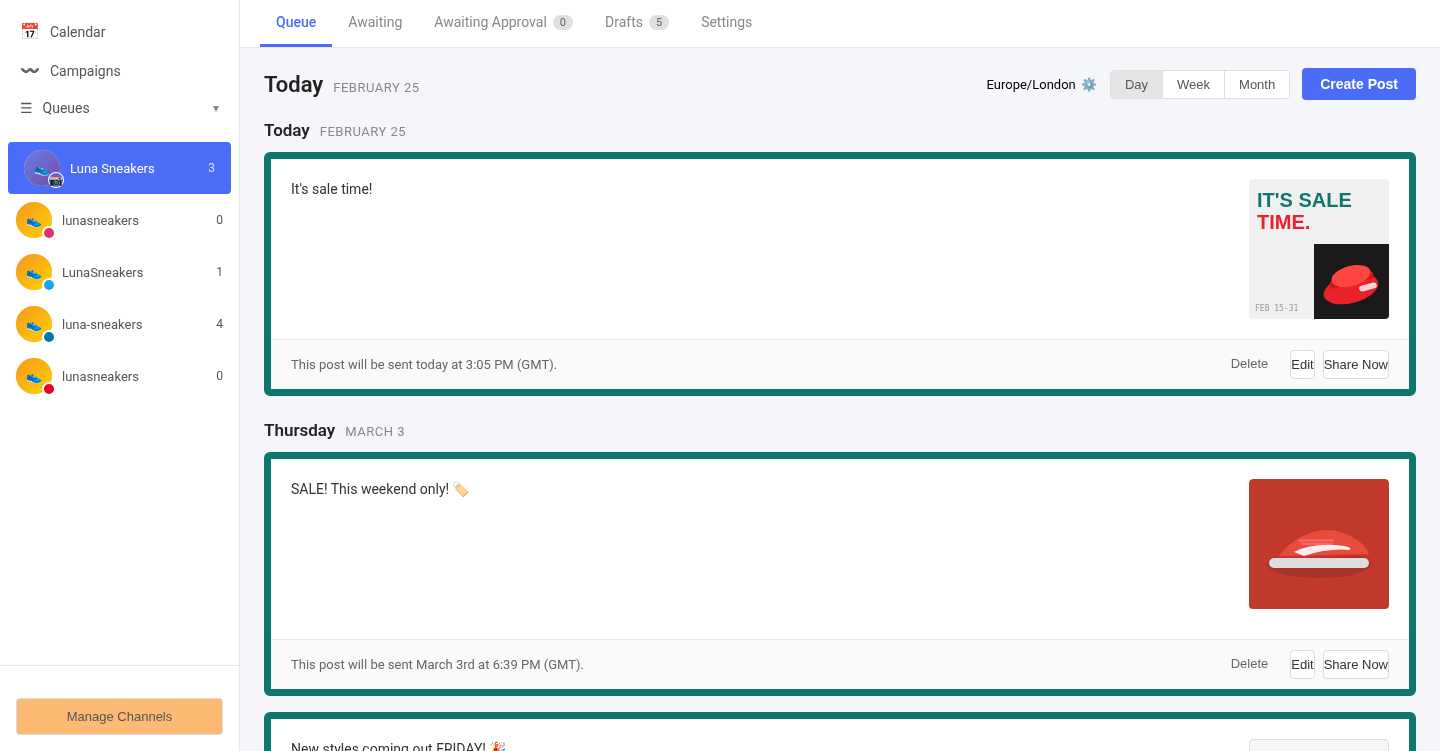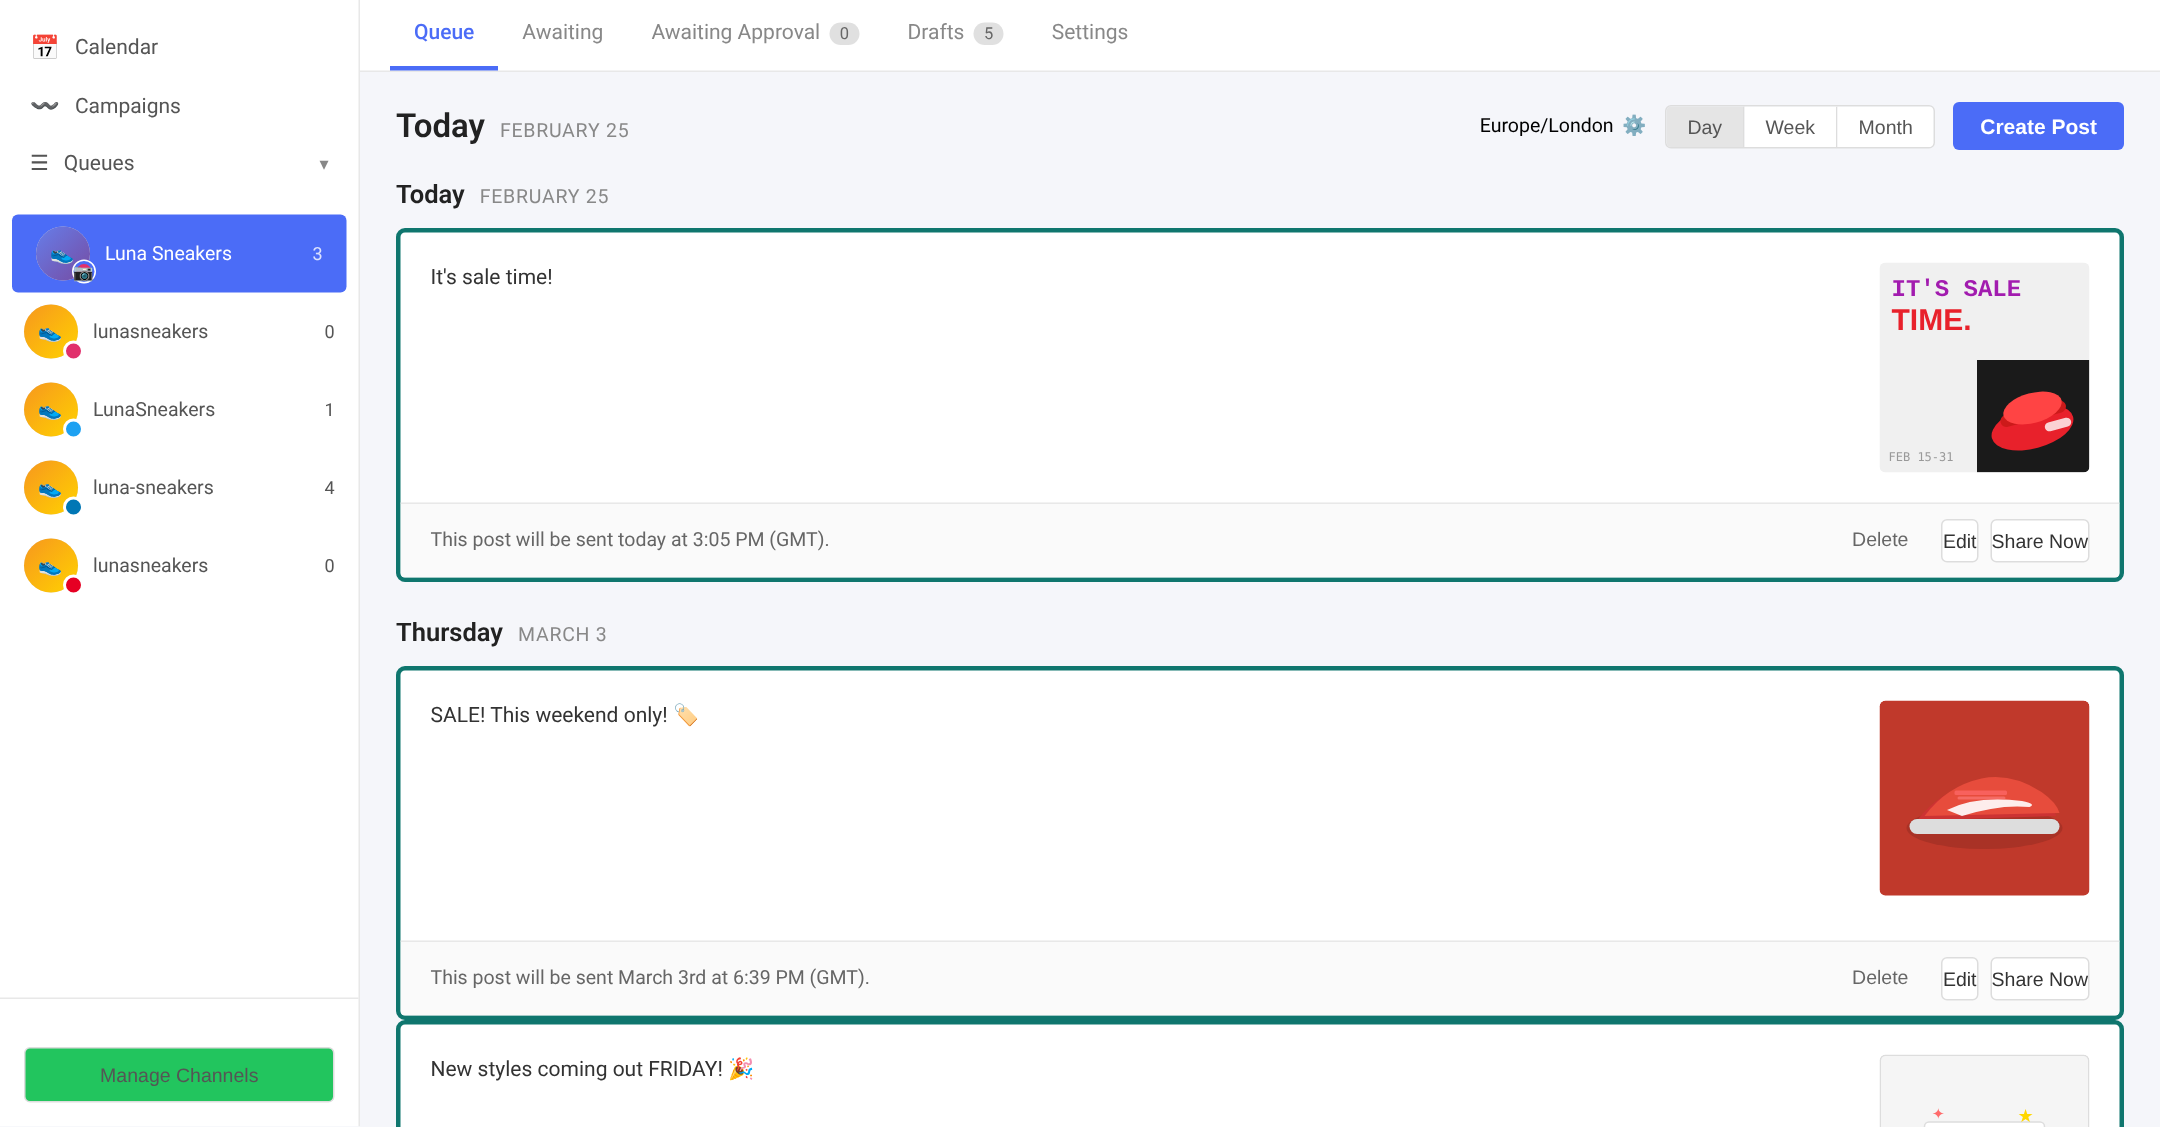--- a/index.html
+++ b/index.html
@@ -107,21 +107,21 @@
     .channel-item.active .channel-count { color: rgba(255,255,255,0.8); }
 
     .sidebar-footer {
       margin-top: auto;
       padding: 16px;
       border-top: 1px solid #e8e8e8;
     }
     .manage-btn {
       width: 100%;
       padding: 10px;
-      background: #22c55e;
+      background: #fdba74;
       border: 1px solid #ddd;
       border-radius: 4px;
       cursor: pointer;
       font-size: 13px;
       color: #555;
       margin-top: 16px;
     }
 
     
     .main {
@@ -218,22 +218,22 @@
       gap: 10px;
       margin-bottom: 12px;
     }
     .day-title { font-size: 17px; font-weight: 600; color: #222; }
     .day-date { font-size: 13px; color: #888; text-transform: uppercase; letter-spacing: 0.5px; }
 
     
     .post-card {
       background: #fff;
       border-radius: 6px;
-      border: 3px solid #0f766e;
-      margin-bottom: 0;
+      border: 7px solid #0f766e;
+      margin-bottom: 16px;
       overflow: hidden;
     }
     .post-body {
       display: flex;
       align-items: flex-start;
       padding: 20px;
       gap: 16px;
       min-height: 160px;
     }
     .post-text { flex: 1; font-size: 14px; color: #333; line-height: 1.5; }
@@ -417,21 +417,21 @@
         <span class="day-date">FEBRUARY 25</span>
       </div>
 
       <div class="post-card">
         <div class="post-body">
           <div class="post-text">It's sale time!</div>
           <div class="post-image">
 
             <div class="sale-image" style="width:140px;height:140px;background:#f0f0f0;position:relative;overflow:hidden;">
               <div style="padding:10px 8px 4px;">
-                <div style="font-size:16px;font-weight:900;color:#a21caf;line-height:1.1;font-family:Liberation Mono, monospace;">IT'S SALE</div>
+                <div style="font-size:20px;font-weight:900;color:#0f766e;line-height:1.1;font-family:Liberation Sans, sans-serif;">IT'S SALE</div>
                 <div style="font-size:20px;font-weight:900;color:#e8212b;line-height:1.1;font-family:Arial Black,sans-serif;">TIME.</div>
               </div>
               <div style="position:absolute;bottom:0;right:0;width:75px;height:75px;background:#1a1a1a;display:flex;align-items:center;justify-content:center;">
                 <svg width="65" height="55" viewBox="0 0 65 55">
                   <ellipse cx="32" cy="35" rx="28" ry="14" fill="#e8212b" transform="rotate(-15 32 35)"></ellipse>
                   <rect x="10" y="22" width="45" height="8" rx="4" fill="#cc1a1a" transform="rotate(-15 32 26)"></rect>
                   <ellipse cx="32" cy="22" rx="20" ry="10" fill="#ff4444" transform="rotate(-15 32 22)"></ellipse>
                   <rect x="40" y="30" width="18" height="6" rx="3" fill="white" opacity="0.8" transform="rotate(-15 49 33)"></rect>
                 </svg>
               </div>

